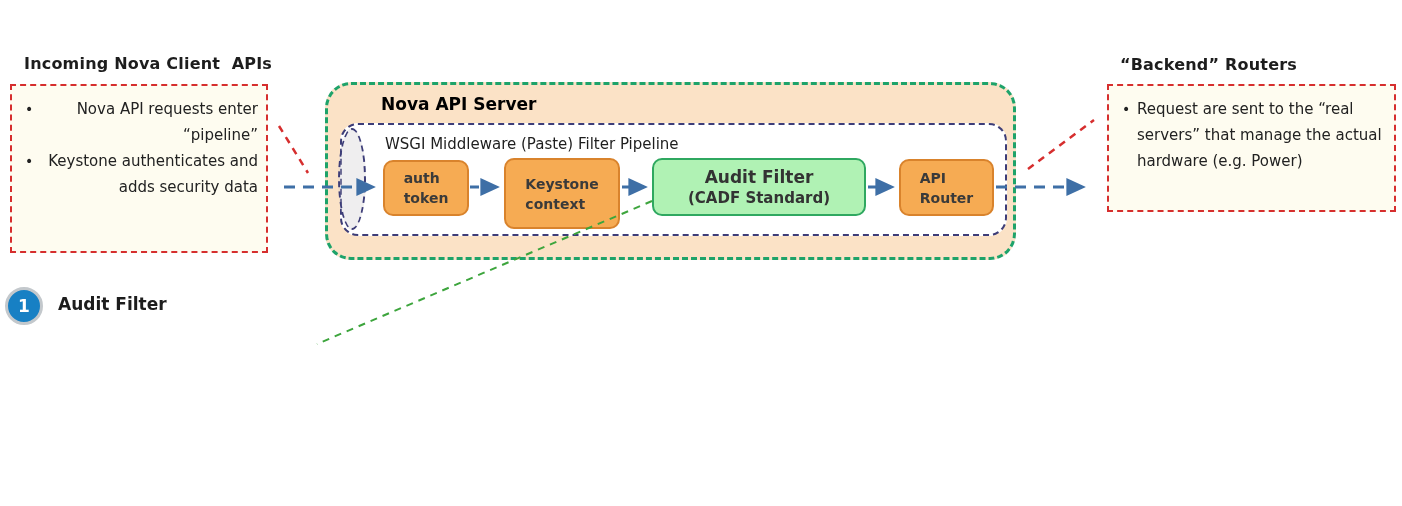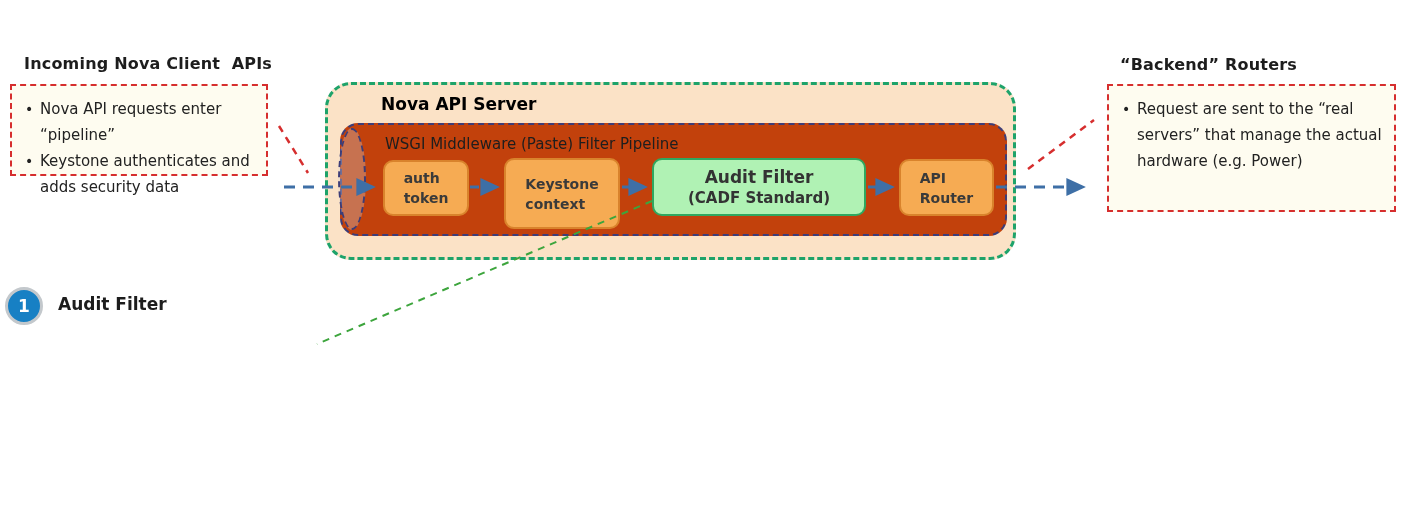--- a/index.html
+++ b/index.html
@@ -33,21 +33,21 @@
   
   .nova-box {
     position:absolute; left:325px; top:82px; width:691px; height:178px;
     background:#fbe2c6; border:3px dashed #1ea36a; border-radius:26px;
   }
   .nova-title {
     position:absolute; left:53px; top:9px; font-size:17px; font-weight:bold; color:#000000;
   }
   .wsgi-box {
     position:absolute; left:12px; top:38px; width:667px; height:113px;
-    background:#c2410c; border:2px dashed #3d3d78; border-radius:18px;
+    background:#ffffff; border:2px dashed #3d3d78; border-radius:18px;
   }
   .wsgi-cap {
     position:absolute; left:-4px; top:3px; width:28px; height:102px;
     border:2px dashed #3d3d78; border-radius:50%;
     background:rgba(210,205,210,0.35);
   }
   .wsgi-title {
     position:absolute; left:43px; top:10px; font-size:15px; color:#1e1e1e;
   }
 
@@ -72,21 +72,21 @@
   .step-circle {
     position:absolute; left:5px; top:287px; width:38px; height:38px;
     border-radius:50%; background:#1780c4; border:3px solid #c3c8cc;
     display:flex; align-items:center; justify-content:center;
     color:#ffffff; font-weight:bold; font-size:17px;
   }
   .step-heading {
     position:absolute; left:58px; top:294px; font-size:17px; font-weight:bold; color:#1d1d1d;
   }
 
-  #note-left    { left:10px;   top:84px;  width:258px; height:92px; }
+  #note-left    { left:10px;   top:84px;  width:258px; height:169px;text-align:right; }
   #note-backend { left:1107px; top:84px;  width:289px; height:128px; }
   #note-audit   { left:48px;   top:330px; width:262px; height:143px; }
 
   #title-incoming { left:12px;   top:54px;margin-left:12px; }
   #title-backend  { left:1120px; top:55px; }
 
   
   svg.overlay { position:absolute; inset:0; pointer-events:none; }
 </style>
 </head>

